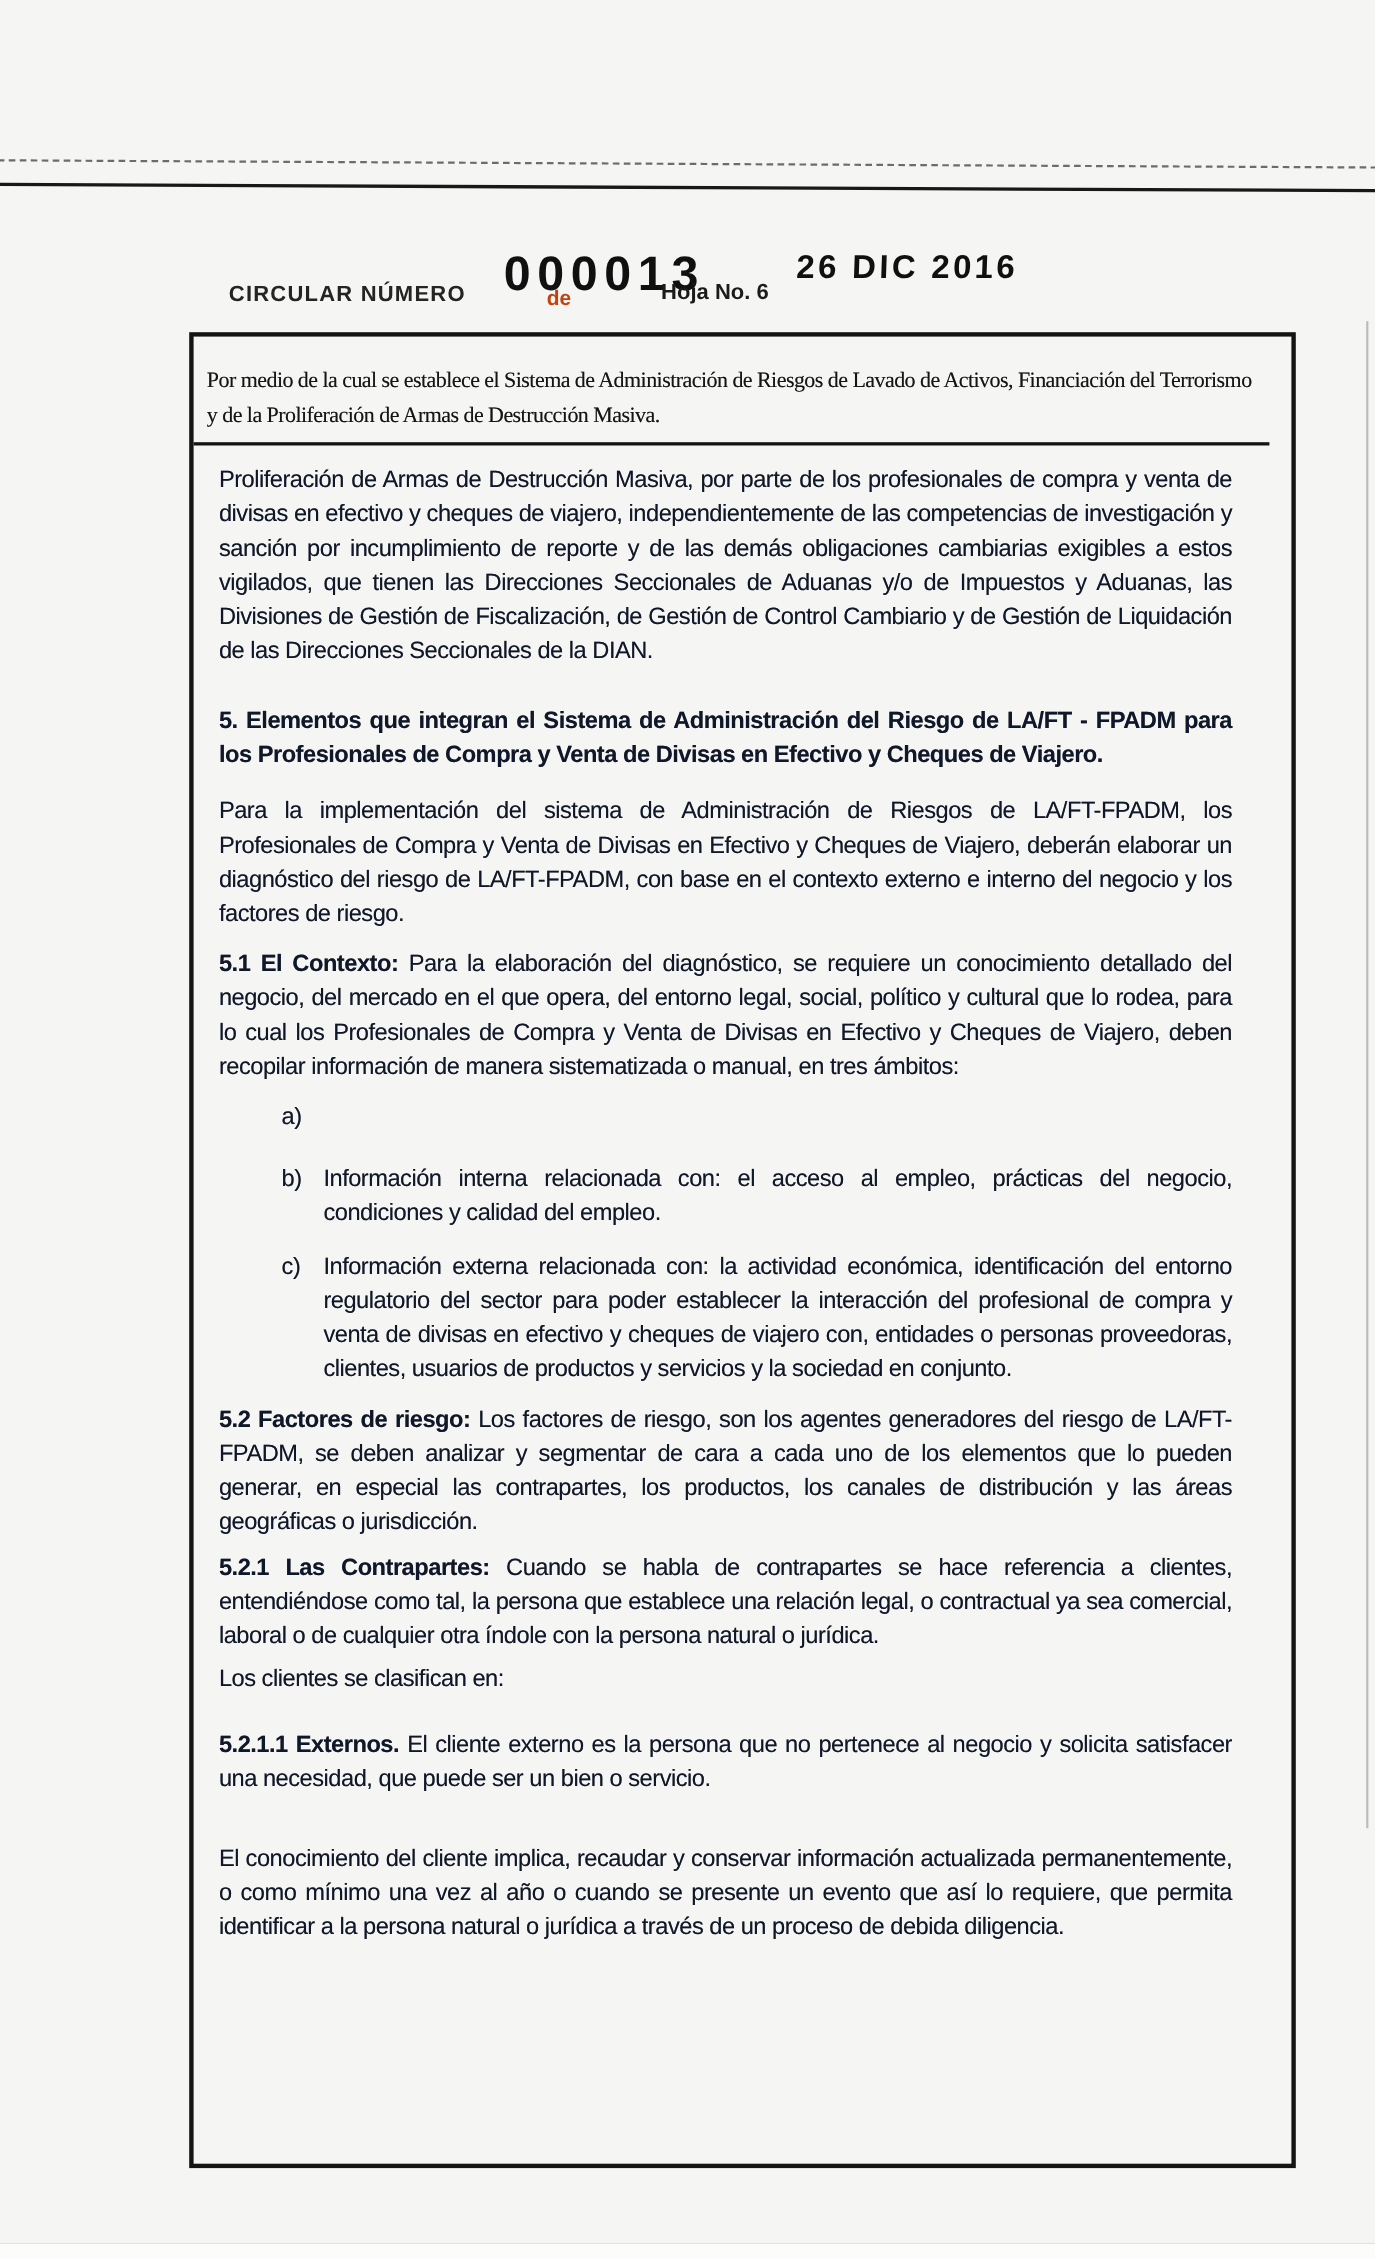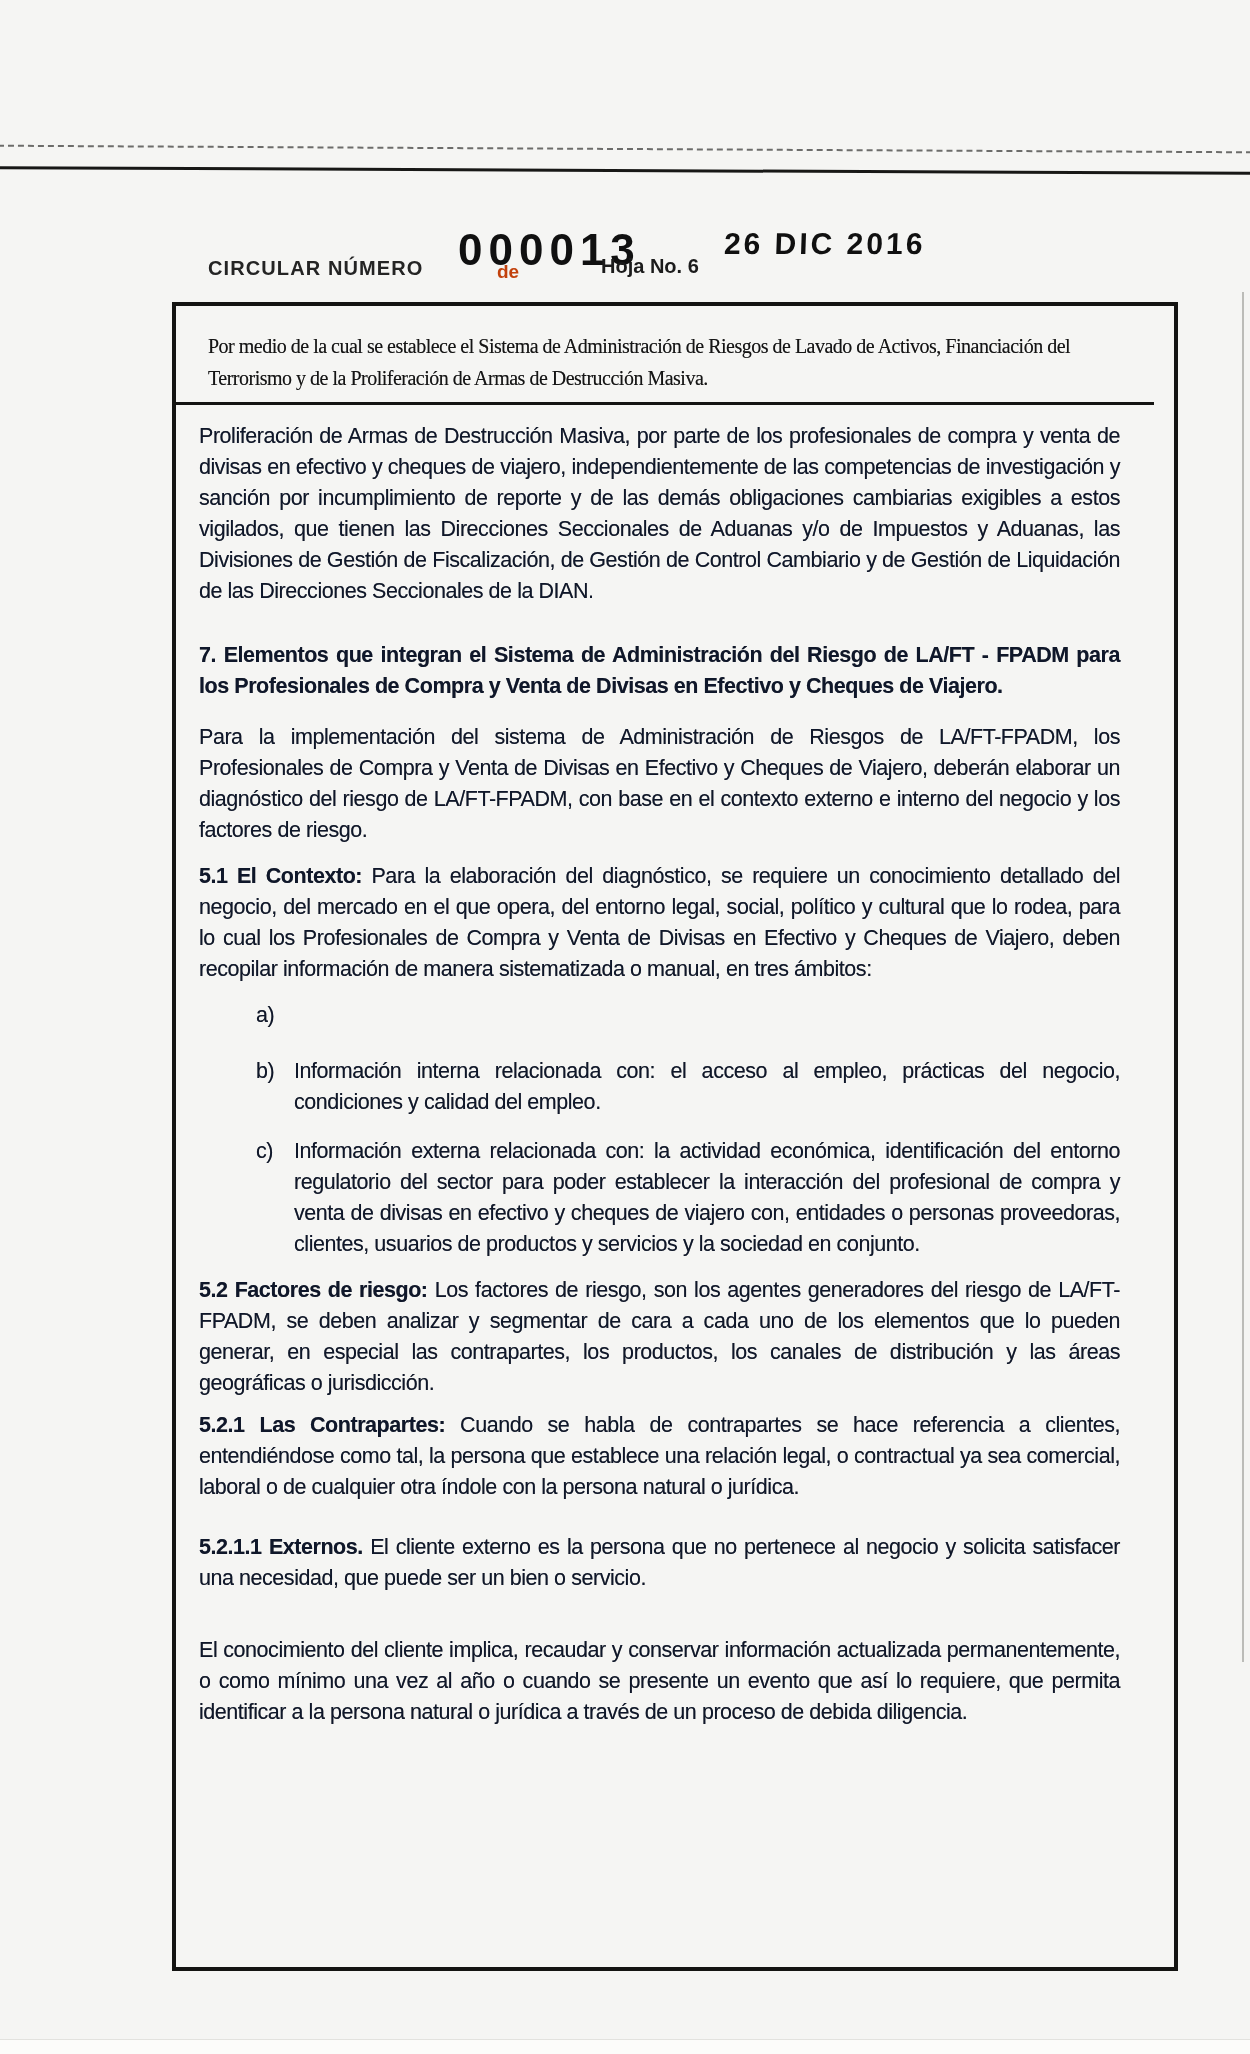--- a/index.html
+++ b/index.html
@@ -34,21 +34,21 @@
   .hoja-label{left:601px;top:255px;font-size:20px;font-weight:700;color:#1b1b1b;}
   .date-stamp{left:724px;top:227px;font-size:30px;font-weight:700;letter-spacing:3px;color:#101010;transform:skewX(-2deg);}
   
   .doc-box{
     position:absolute;left:172px;top:302px;width:1006px;height:1669px;
     border:4px solid #141412;box-sizing:border-box;background:transparent;
   }
   .intro{
     font-family:"Liberation Serif",serif;
     font-size:20px;line-height:32px;letter-spacing:-0.5px;
-    padding:24px 26px 0 32px;color:#151515;
+    padding:24px 26px 0 12px;color:#151515;
     text-shadow:0 0 .5px rgba(20,20,20,.5);
   }
   .rule{height:3px;background:#141412;margin:8px 20px 0 0;}
   .content{
     padding:0 54px 0 23px;
     font-size:21.5px;line-height:31px;letter-spacing:-0.45px;
     text-align:justify;color:#0f172a;
     text-shadow:0 0 .5px rgba(20,20,20,.5);
   }
   .content p{margin:0;}
@@ -74,21 +74,21 @@
 
 <div class="doc-box">
 
   <div class="intro">Por medio de la cual se establece el Sistema de Administración de Riesgos de Lavado de Activos, Financiación del Terrorismo y de la Proliferación de Armas de Destrucción Masiva.</div>
   <div class="rule"></div>
 
   <div class="content">
 
     <p style="margin-top:16px">Proliferación de Armas de Destrucción Masiva, por parte de los profesionales de compra y venta de divisas en efectivo y cheques de viajero, independientemente de las competencias de investigación y sanción por incumplimiento de reporte y de las demás obligaciones cambiarias exigibles a estos vigilados, que tienen las Direcciones Seccionales de Aduanas y/o de Impuestos y Aduanas, las Divisiones de Gestión de Fiscalización, de Gestión de Control Cambiario y de Gestión de Liquidación de las Direcciones Seccionales de la DIAN.</p>
 
-    <p class="heading" style="margin-top:33px">7. Elementos que integran el Sistema de Administración del Riesgo de LA/FT - FPADM para los Profesionales de Compra y Venta de Divisas en Efectivo y Cheques de Viajero.</p>
+    <p class="heading" style="margin-top:33px">5. Elementos que integran el Sistema de Administración del Riesgo de LA/FT - FPADM para los Profesionales de Compra y Venta de Divisas en Efectivo y Cheques de Viajero.</p>
 
     <p style="margin-top:20px">Para la implementación del sistema de Administración de Riesgos de LA/FT-FPADM, los Profesionales de Compra y Venta de Divisas en Efectivo y Cheques de Viajero, deberán elaborar un diagnóstico del riesgo de LA/FT-FPADM, con base en el contexto externo e interno del negocio y los factores de riesgo.</p>
 
     <p style="margin-top:15px"><span class="bold">5.1 El Contexto:</span><span> Para la elaboración del diagnóstico, se requiere un conocimiento detallado del negocio, del mercado en el que opera, del entorno legal, social, político y cultural que lo rodea, para lo cual los Profesionales de Compra y Venta de Divisas en Efectivo y Cheques de Viajero, deben recopilar información de manera sistematizada o manual, en tres ámbitos:</span></p>
 
     <div class="list-item" style="margin-top:15px">
       <span class="marker">a)</span>
     </div>
 
     <div class="list-item" style="margin-top:25px">
@@ -98,19 +98,20 @@
 
     <div class="list-item" style="margin-top:18px">
       <span class="marker">c)</span>
       <span class="item-text">Información externa relacionada con: la actividad económica, identificación del entorno regulatorio del sector para poder establecer la interacción del profesional de compra y venta de divisas en efectivo y cheques de viajero con, entidades o personas proveedoras, clientes, usuarios de productos y servicios y la sociedad en conjunto.</span>
     </div>
 
     <p style="margin-top:15px"><span class="bold">5.2 Factores de riesgo:</span><span> Los factores de riesgo, son los agentes generadores del riesgo de LA/FT-FPADM, se deben analizar y segmentar de cara a cada uno de los elementos que lo pueden generar, en especial las contrapartes, los productos, los canales de distribución y las áreas geográficas o jurisdicción.</span></p>
 
     <p style="margin-top:11px"><span class="bold">5.2.1 Las Contrapartes:</span><span> Cuando se habla de contrapartes se hace referencia a clientes, entendiéndose como tal, la persona que establece una relación legal, o contractual ya sea comercial, laboral o de cualquier otra índole con la persona natural o jurídica.</span></p>
 
+    <p style="margin-top:8px">Los clientes se clasifican en:</p>
 
     <p style="margin-top:29px"><span class="bold">5.2.1.1 Externos.</span><span> El cliente externo es la persona que no pertenece al negocio y solicita satisfacer una necesidad, que puede ser un bien o servicio.</span></p>
 
     <p style="margin-top:41px">El conocimiento del cliente implica, recaudar y conservar información actualizada permanentemente, o como mínimo una vez al año o cuando se presente un evento que así lo requiere, que permita identificar a la persona natural o jurídica a través de un proceso de debida diligencia.</p>
 
   </div>
 </div>
 
 </body></html>

